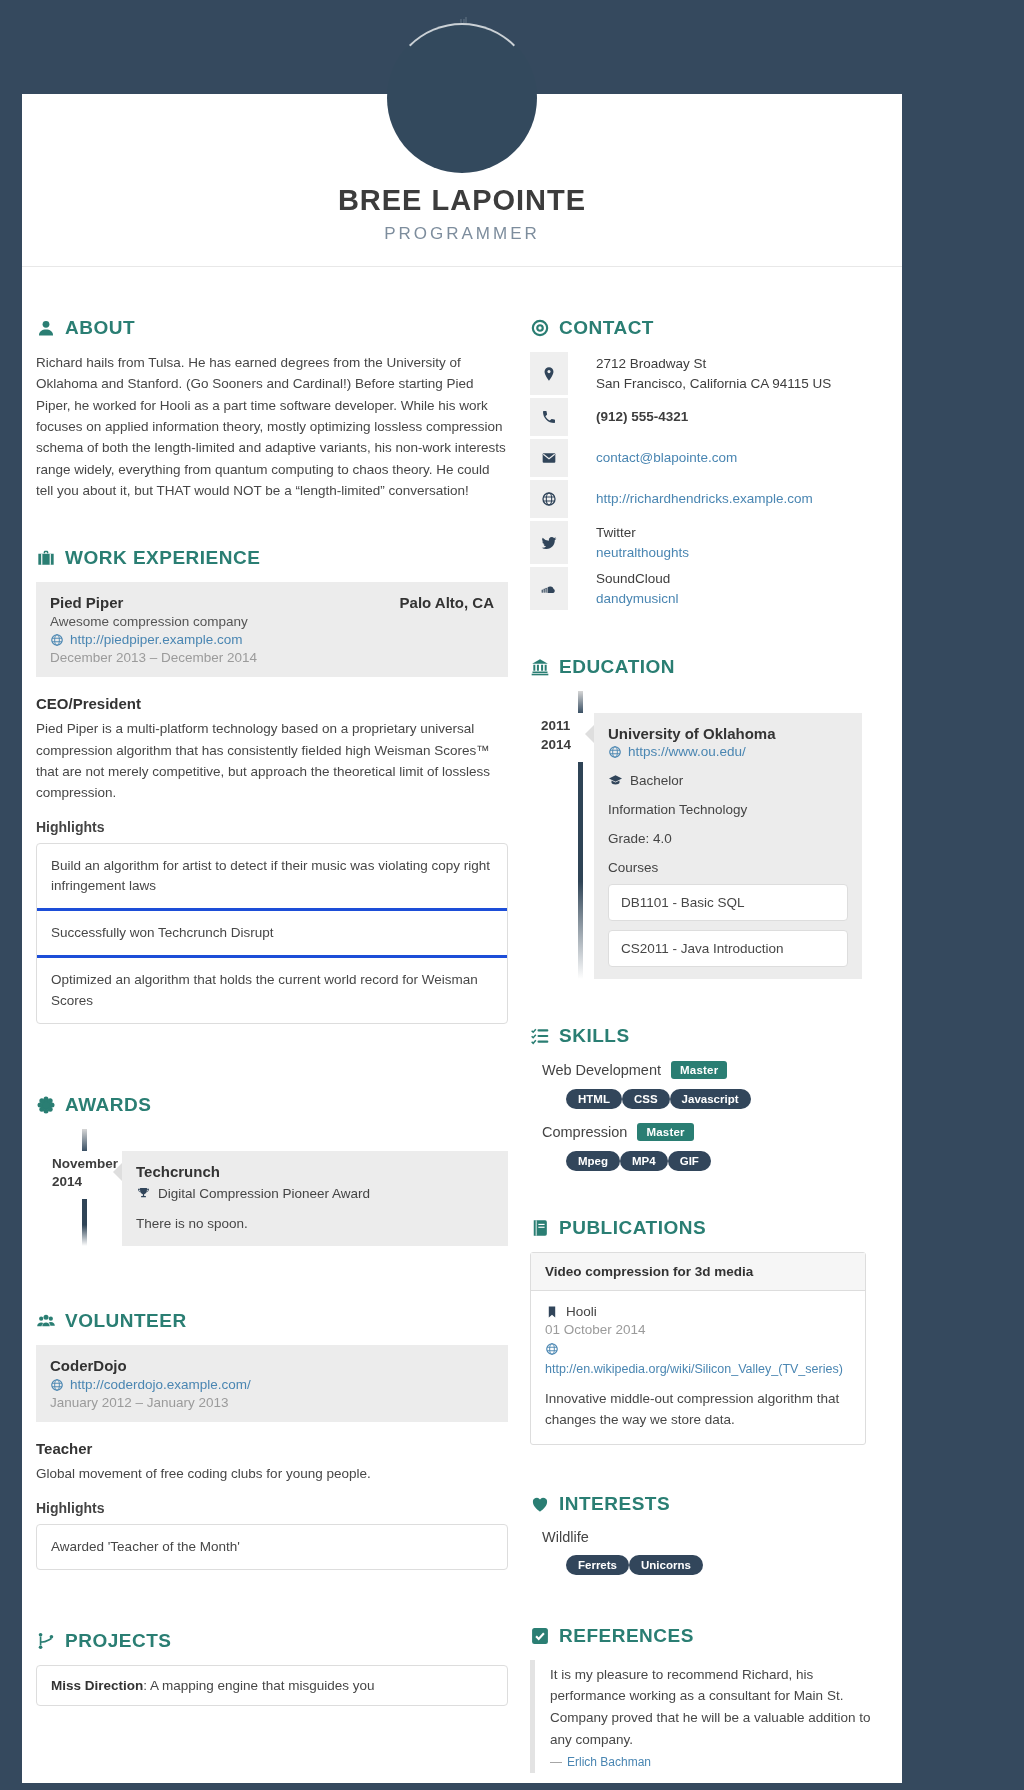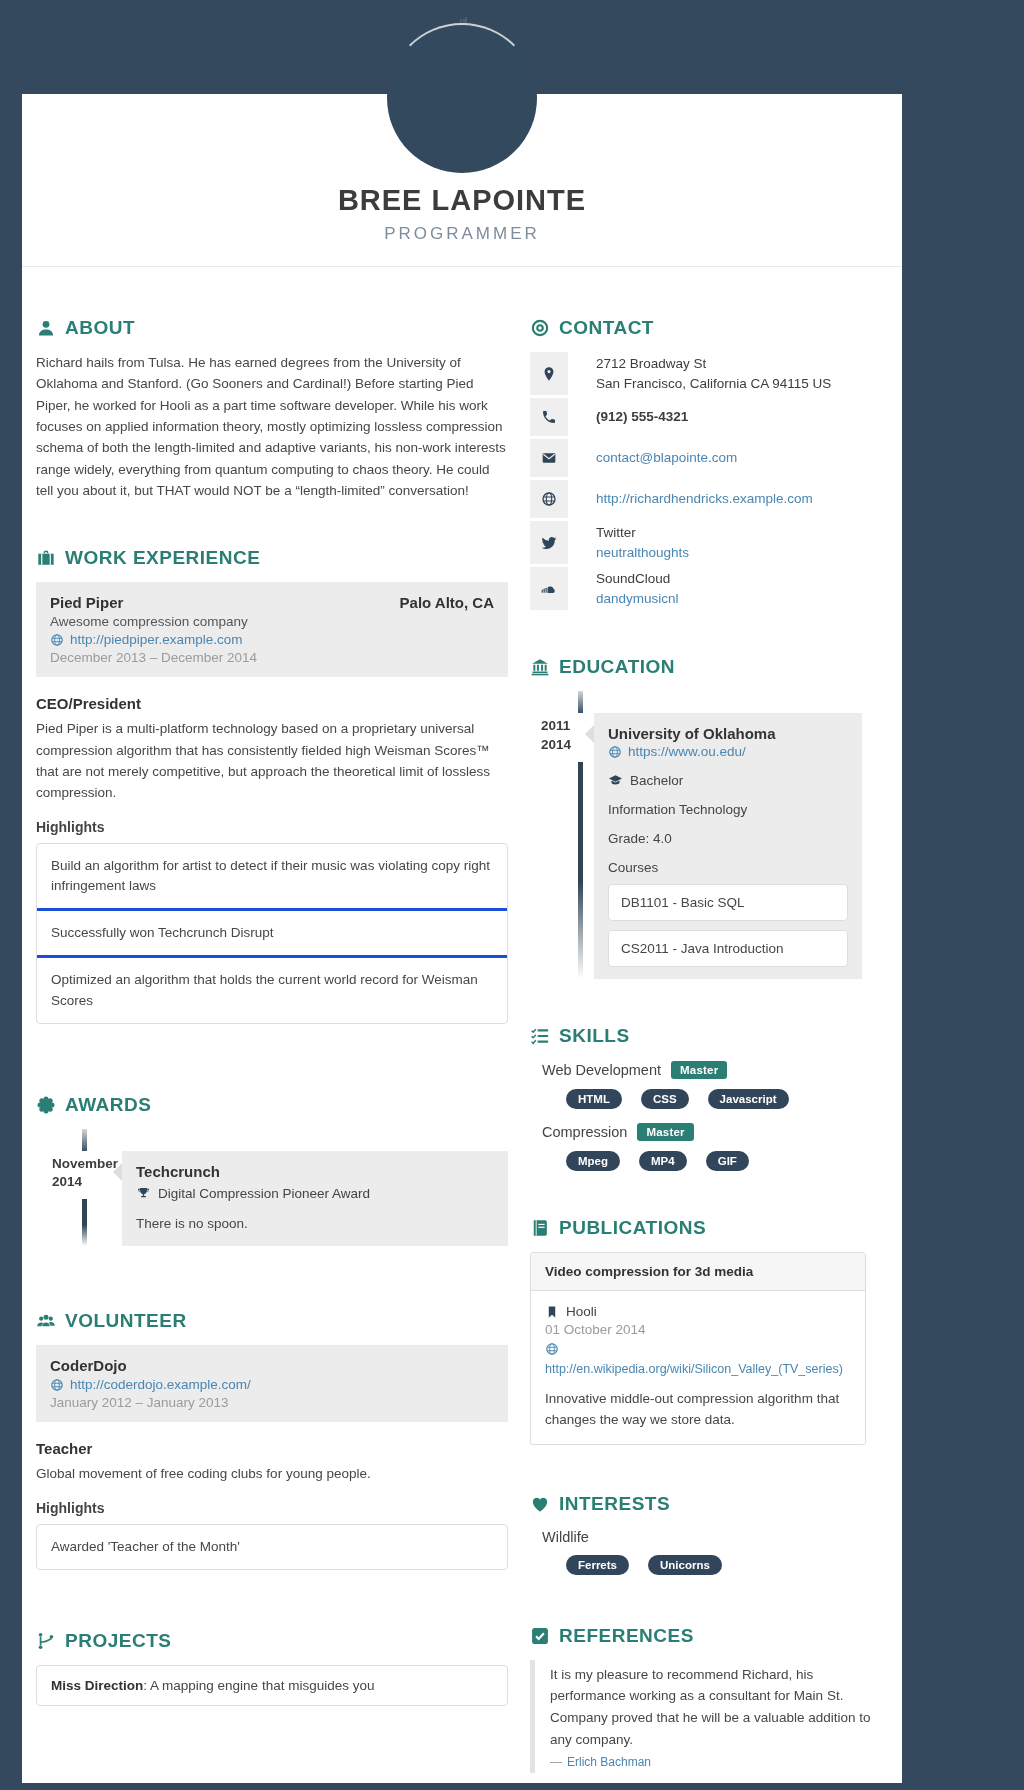--- a/index.html
+++ b/index.html
@@ -61,21 +61,21 @@
   
   .c-row{display:flex;align-items:stretch;margin-bottom:3px;}
   .c-cell{width:38px;flex:0 0 38px;background:#efefef;display:flex;align-items:center;justify-content:center;min-height:38px;}
   .c-cell svg{width:16px;height:16px;color:#31455a;}
   .c-body{padding:2px 0 2px 28px;display:flex;flex-direction:column;justify-content:center;font-size:13.5px;line-height:1.45;}
   .c-strong{color:#3d3d3d;font-weight:400;}
   .c-plain{color:#3d3d3d;font-weight:700;}
   
   .skill-name{font-size:14.5px;color:#444;margin:14px 0 0 12px;display:flex;align-items:center;gap:10px;}
   .badge{background:#2a7e73;color:#fff;font-size:11.5px;font-weight:600;padding:3px 9px;border-radius:3px;letter-spacing:.2px;}
-  .pills{margin:10px 0 0 36px;display:flex;gap:19px;flex-wrap:wrap;align-items:flex-end;}
+  .pills{margin:10px 0 0 36px;display:flex;gap:0;flex-wrap:wrap;align-items:flex-end;}
   .pill{background:#32465b;color:#fff;font-size:11.5px;font-weight:700;padding:4px 12px;border-radius:12px;}
   
   .pub-card{border:1px solid #ddd;border-radius:3px;margin-right:22px;}
   .pub-head{background:#f6f6f6;border-bottom:1px solid #ddd;padding:11px 14px;font-size:13.5px;font-weight:700;color:#333;}
   .pub-body{padding:13px 14px;}
   .pub-pubr{display:flex;align-items:center;gap:7px;font-size:13.5px;color:#444;text-align:right;}
   .pub-pubr svg{width:14px;height:14px;color:#31455a;}
   .pub-date{font-size:13.5px;color:#9b9b9b;margin-top:3px;}
   .pub-link{font-size:12.5px;line-height:1.5;margin-top:4px;overflow-wrap:break-word;}
   .pub-link svg{width:14px;height:14px;color:#4a86b2;vertical-align:-2px;margin-right:5px;}

